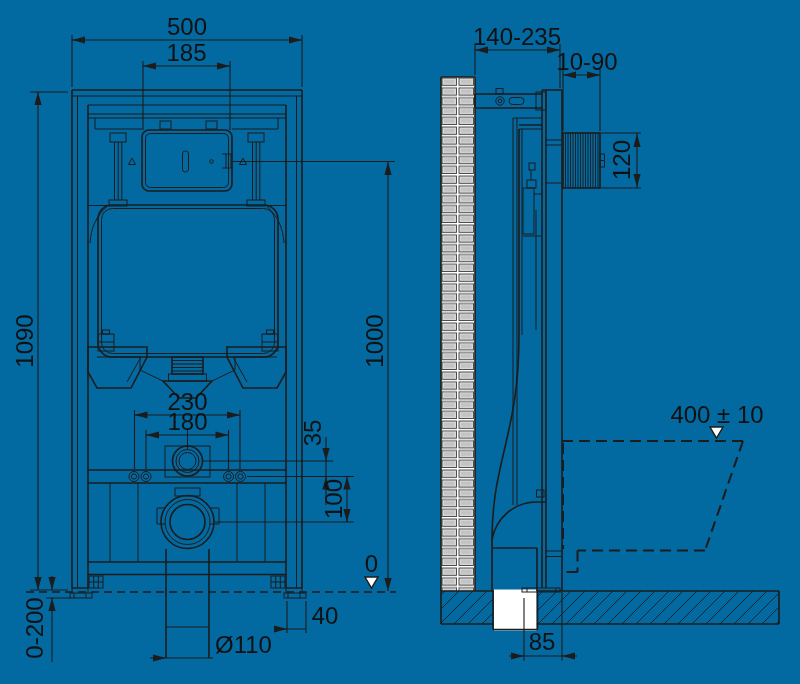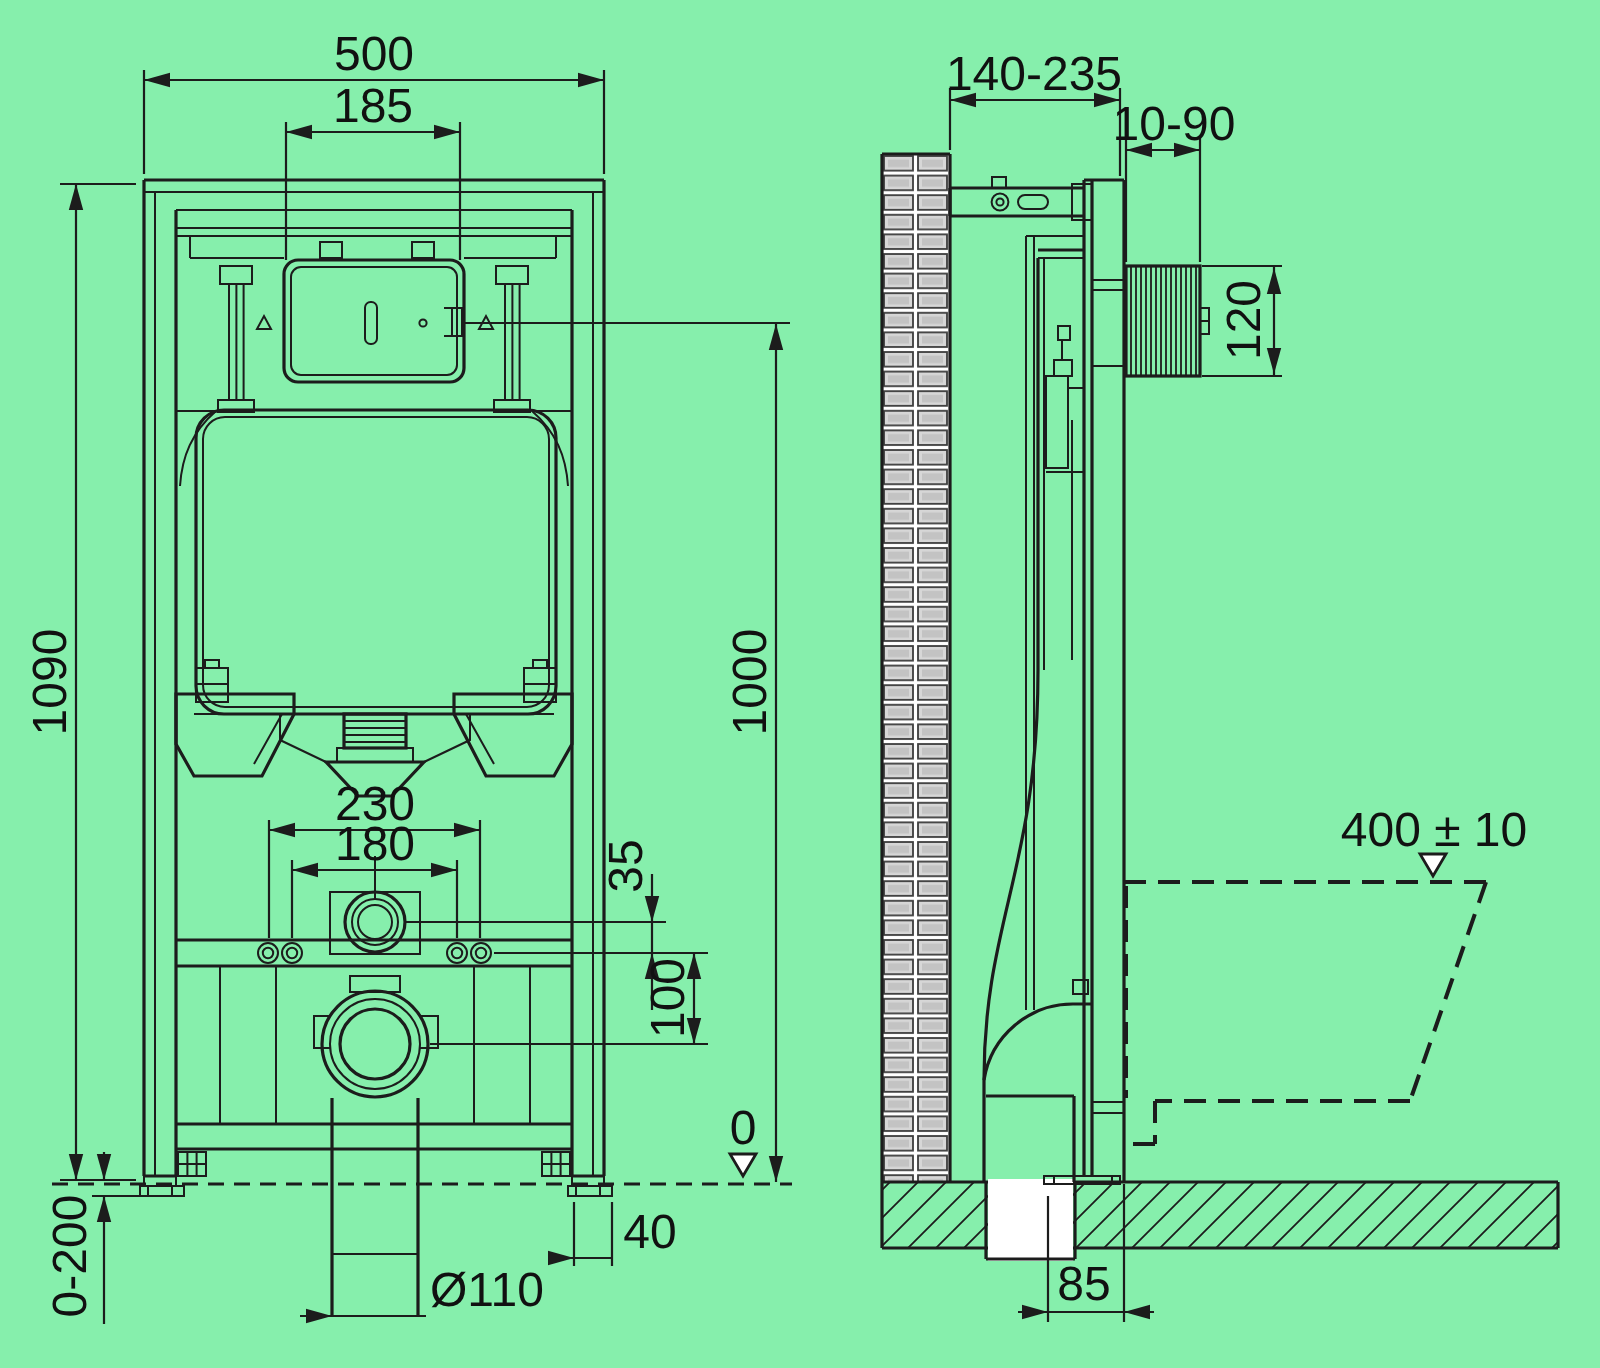--- a/index.html
+++ b/index.html
@@ -1,16 +1,16 @@
 <!DOCTYPE html>
 <html><head>
 <meta charset="utf-8">
 <style>
   html,body{margin:0;padding:0;background:#ffffff;}
-  .stage{position:relative;width:800px;height:684px;background:#86efac;overflow:hidden;
+  .stage{position:relative;width:800px;height:684px;background:#0369a1;overflow:hidden;
          font-family:"Liberation Sans", sans-serif;}
   svg{display:block;}
   .s  {stroke:#1c1c1c;stroke-width:1.6;fill:none;}
   .t  {stroke:#1c1c1c;stroke-width:1;fill:none;}
   .d  {stroke:#1c1c1c;stroke-width:1.1;fill:none;}
   .ar {fill:#1c1c1c;stroke:none;}
   .lvl{fill:#ffffff;stroke:#1c1c1c;stroke-width:1.4;}
   .dashF{stroke:#1c1c1c;stroke-width:1.4;fill:none;stroke-dasharray:8 5;}
   .dashB{stroke:#1c1c1c;stroke-width:2;fill:none;stroke-dasharray:11 6;}
   .hatchline{stroke:#1c1c1c;stroke-width:0.9;}

